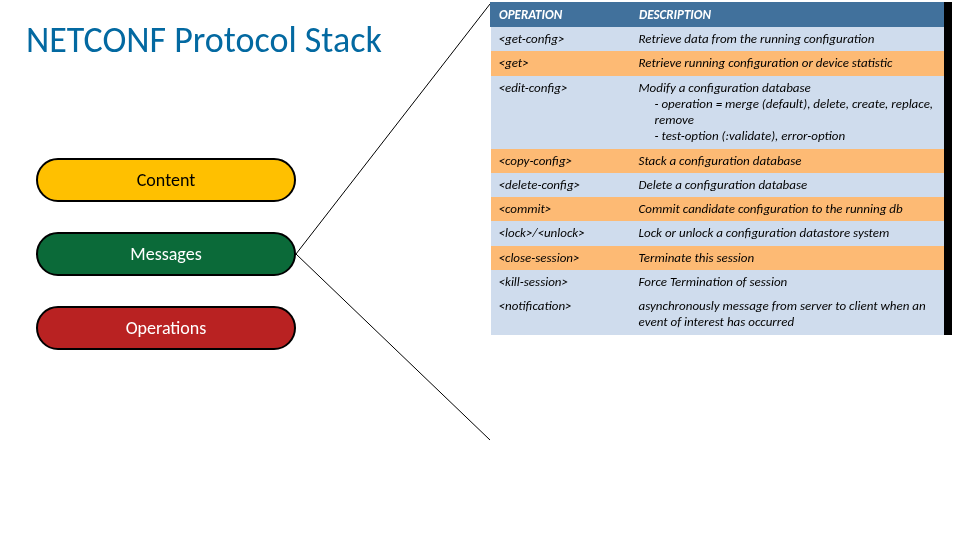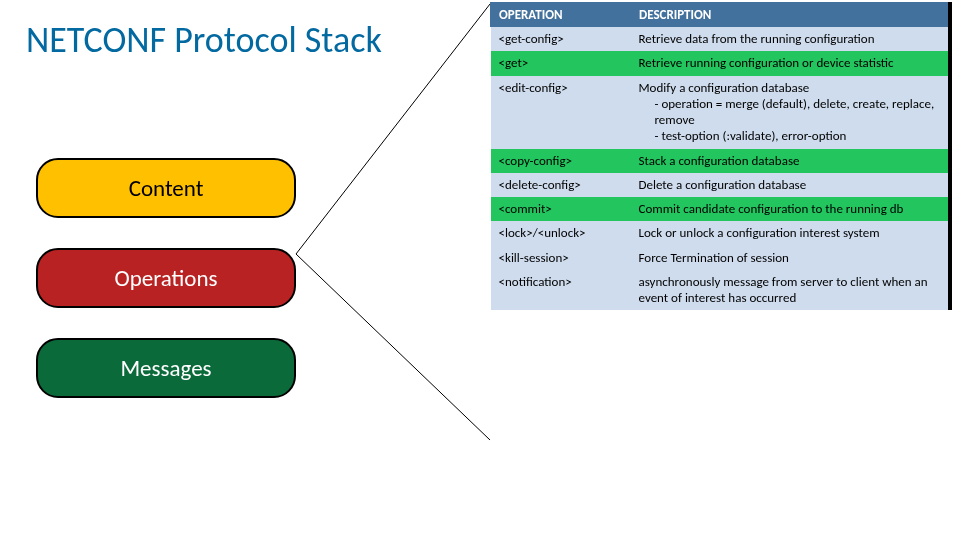--- a/index.html
+++ b/index.html
@@ -22,80 +22,81 @@
   .stack {
     position: absolute;
     left: 36px;
     top: 158px;
     width: 260px;
     display: flex;
     flex-direction: column;
     gap: 30px;
   }
   .layer {
-    height: 60px;
+    height: 44px;
     border-radius: 22px;
     border: 2px solid #000;
     display: flex;
     align-items: center;
     justify-content: center;
-    font-size: 23px;
+    font-size: 18px;
     color: #000;
   }
   .layer.content   { background: #ffc000; }
   .layer.operations{ background: #b92222; color: #fff; }
   .layer.messages  { background: #0b6a39; color: #fff; }
   .layer.transport { background: #ffffff; }
 
   .tablewrap {
     position: absolute;
     top: 2px;
     left: 490px;
     width: 462px;
-    border-right: 4px solid #000000;
+    border-right: 8px solid #000000;
+    font-style: italic;
   }
   table {
     width: 100%;
     border-collapse: collapse;
     font-size: 13px;
   }
   thead th {
     background: #41719c;
     color: #fff;
     font-weight: 700;
     text-align: left;
     padding: 4px 8px;
     border: 1px solid #41719c;
   }
   tbody td {
     padding: 4px 8px;
     vertical-align: top;
     line-height: 1.25;
   }
   tbody tr.odd  td { background: #cfdced; }
-  tbody tr.even td { background: #22c55e; }
+  tbody tr.even td { background: #fdba74; }
   td.op { width: 140px; }
   .indent { padding-left: 16px; display: block; }
 
   svg.lines {
     position: absolute;
     top: 0; left: 0;
     width: 960px; height: 540px;
     pointer-events: none;
   }
 </style>
 </head>
 <body>
 
 <div class="title">NETCONF Protocol Stack</div>
 
 <div class="stack">
   <div class="layer content">Content</div>
+  <div class="layer messages">Messages</div>
   <div class="layer operations">Operations</div>
-  <div class="layer messages">Messages</div>
 </div>
 
 <svg class="lines">
   <line x1="296" y1="254" x2="490" y2="4" stroke="#000" stroke-width="1"></line>
   <line x1="296" y1="254" x2="490" y2="440" stroke="#000" stroke-width="1"></line>
 </svg>
 
 <div class="tablewrap">
   <table>
     <thead>
@@ -124,21 +125,25 @@
         <tr class="odd">
           <td class="op">&lt;delete-config&gt;</td>
           <td>Delete a configuration database</td>
         </tr>
         <tr class="even">
           <td class="op">&lt;commit&gt;</td>
           <td>Commit candidate configuration to the running db</td>
         </tr>
         <tr class="odd">
           <td class="op">&lt;lock&gt;/&lt;unlock&gt;</td>
-          <td>Lock or unlock a configuration interest system</td>
+          <td>Lock or unlock a configuration datastore system</td>
+        </tr>
+        <tr class="even">
+          <td class="op">&lt;close-session&gt;</td>
+          <td>Terminate this session</td>
         </tr>
         <tr class="odd">
           <td class="op">&lt;kill-session&gt;</td>
           <td>Force Termination of session</td>
         </tr>
         <tr class="odd">
           <td class="op">&lt;notification&gt;</td>
           <td>asynchronously message from server to client when an event of interest has occurred</td>
         </tr>
       </tbody>

